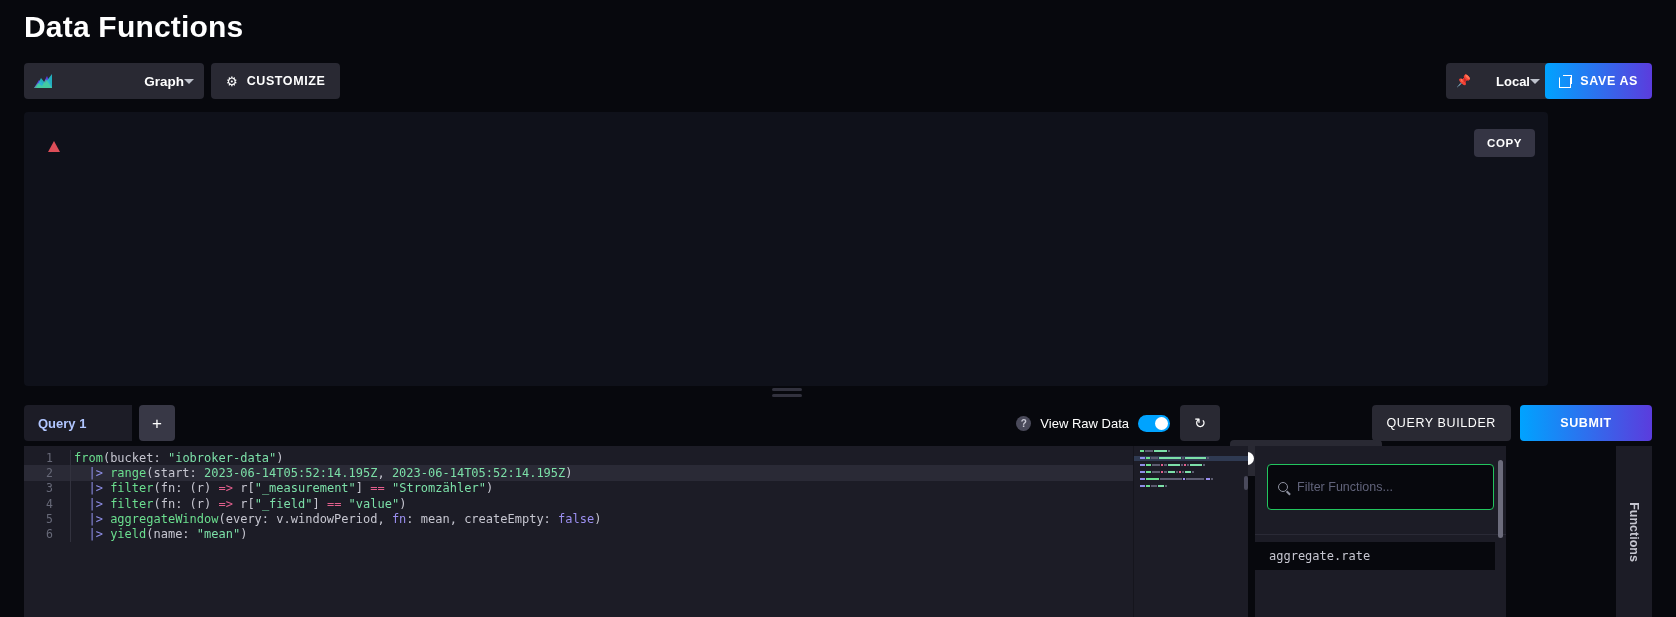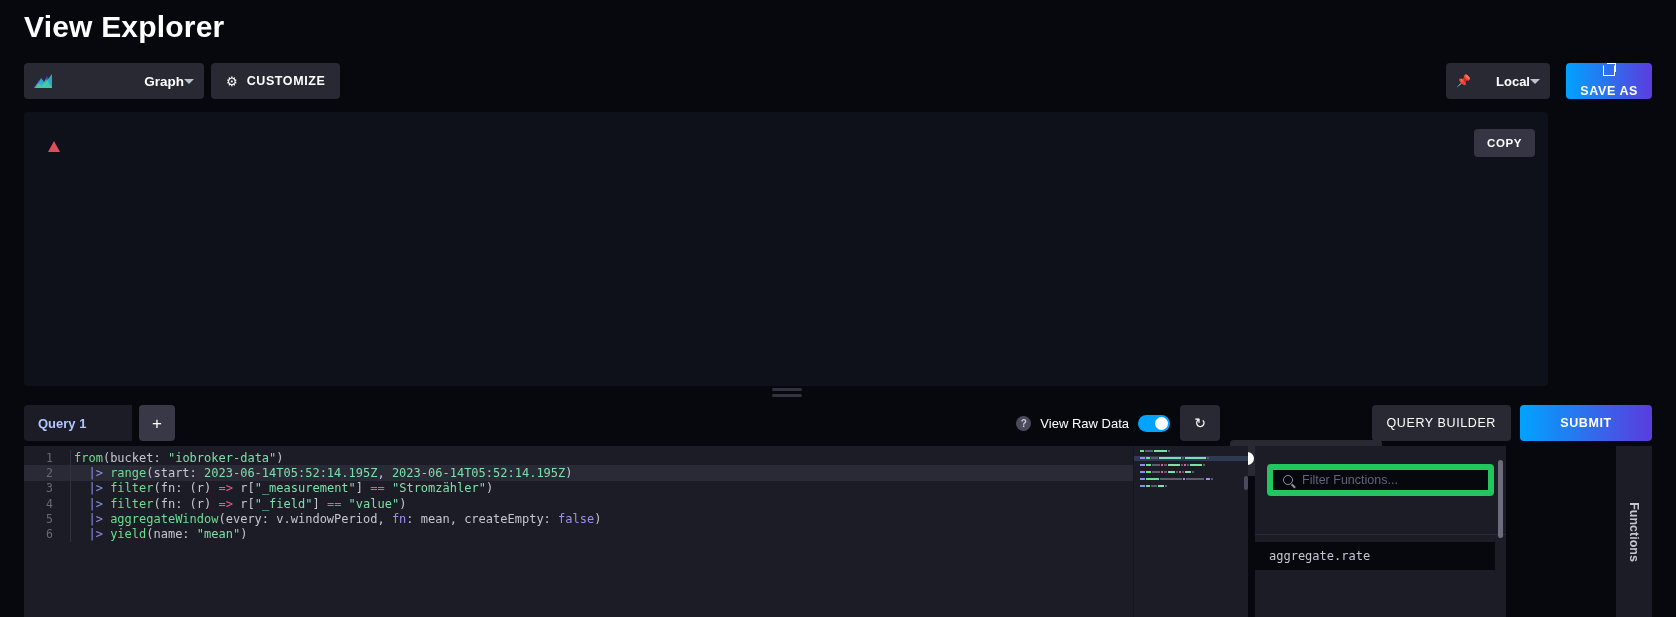--- a/index.html
+++ b/index.html
@@ -47,21 +47,21 @@
     position: absolute; right: 126px; top: 0; height: 36px; width: 104px;
     background: #292933; border-radius: 4px; display: flex; align-items: center;
     padding: 0 10px; cursor: pointer;
   }
   .local-dropdown .pin { font-size: 12px; color: #fff; margin-right: 7px; }
   .local-dropdown .lbl { font-size: 13px; font-weight: bold; color: #fff; flex: 1; }
 
   .saveas-btn {
     position: absolute; right: 24px; top: 0; height: 36px; padding: 0 14px;
     background: linear-gradient(90deg, #00a3ff 0%, #5b3cdd 100%);
-    border-radius: 4px; display: flex; align-items: center; gap: 8px; cursor: pointer; flex-direction: column;
+    border-radius: 4px; display: flex; align-items: center; gap: 8px; cursor: pointer;
   }
   .saveas-btn .lbl {
     font-size: 12.5px; font-weight: bold; color: #fff; letter-spacing: .6px;
   }
   .ext-icon { width: 13px; height: 13px; position: relative; }
   .ext-icon::before {
     content: ""; position: absolute; left: 0; bottom: 0; width: 10px; height: 9px;
     border: 1.6px solid #fff; border-top-color: transparent;
   }
   .ext-icon::after {
@@ -221,22 +221,22 @@
     position: absolute; right: 0; top: 30px; width: 4px; height: 14px;
     background: #4a4a5c; border-radius: 2px;
   }
 
   
   .fn-panel {
     position: absolute; left: 1255px; top: 446px; width: 251px; height: 171px;
     background: #1c1c26;
   }
   .fn-search {
-    position: absolute; left: 12px; top: 18px; width: 227px; height: 32px;
-    background: #07080d; border: 6px solid #22c55e; border-radius: 4px;
+    position: absolute; left: 12px; top: 18px; width: 227px; height: 46px;
+    background: #07080d; border: 1px solid #22c55e; border-radius: 4px;
     display: flex; align-items: center; padding: 0 10px; cursor: text;
   }
   .mag {
     width: 10px; height: 10px; border: 1.6px solid #8e91a0; border-radius: 50%;
     position: relative; margin-right: 9px; flex: 0 0 auto;
   }
   .mag::after {
     content: ""; position: absolute; right: -4px; bottom: -3px;
     width: 5px; height: 1.6px; background: #8e91a0; transform: rotate(45deg);
   }
@@ -275,21 +275,21 @@
     position: absolute; left: 50%; top: 50%;
     transform: translate(-50%, -50%) rotate(90deg);
     font-size: 12.5px; font-weight: bold; color: #c6c6d0; white-space: nowrap;
   }
 </style>
 </head>
 <body>
 
 <div class="page">
 
-  <div class="page-title">View Explorer</div>
+  <div class="page-title">Data Functions</div>
 
   <div class="toolbar">
 
     <div class="viz-dropdown">
       <span class="viz-icon">
         <svg viewBox="0 0 18 14" width="18" height="14">
           <polygon points="0,14 5,6 9,10 13,2 18,14" fill="#5b3cdd"></polygon>
           <polygon points="2,14 7,4 11,9 18,0 18,14" fill="#22c5d6" opacity="0.85"></polygon>
           <polygon points="0,14 4,9 8,12 12,5 18,14" fill="#4fd48b" opacity="0.7"></polygon>
         </svg>

